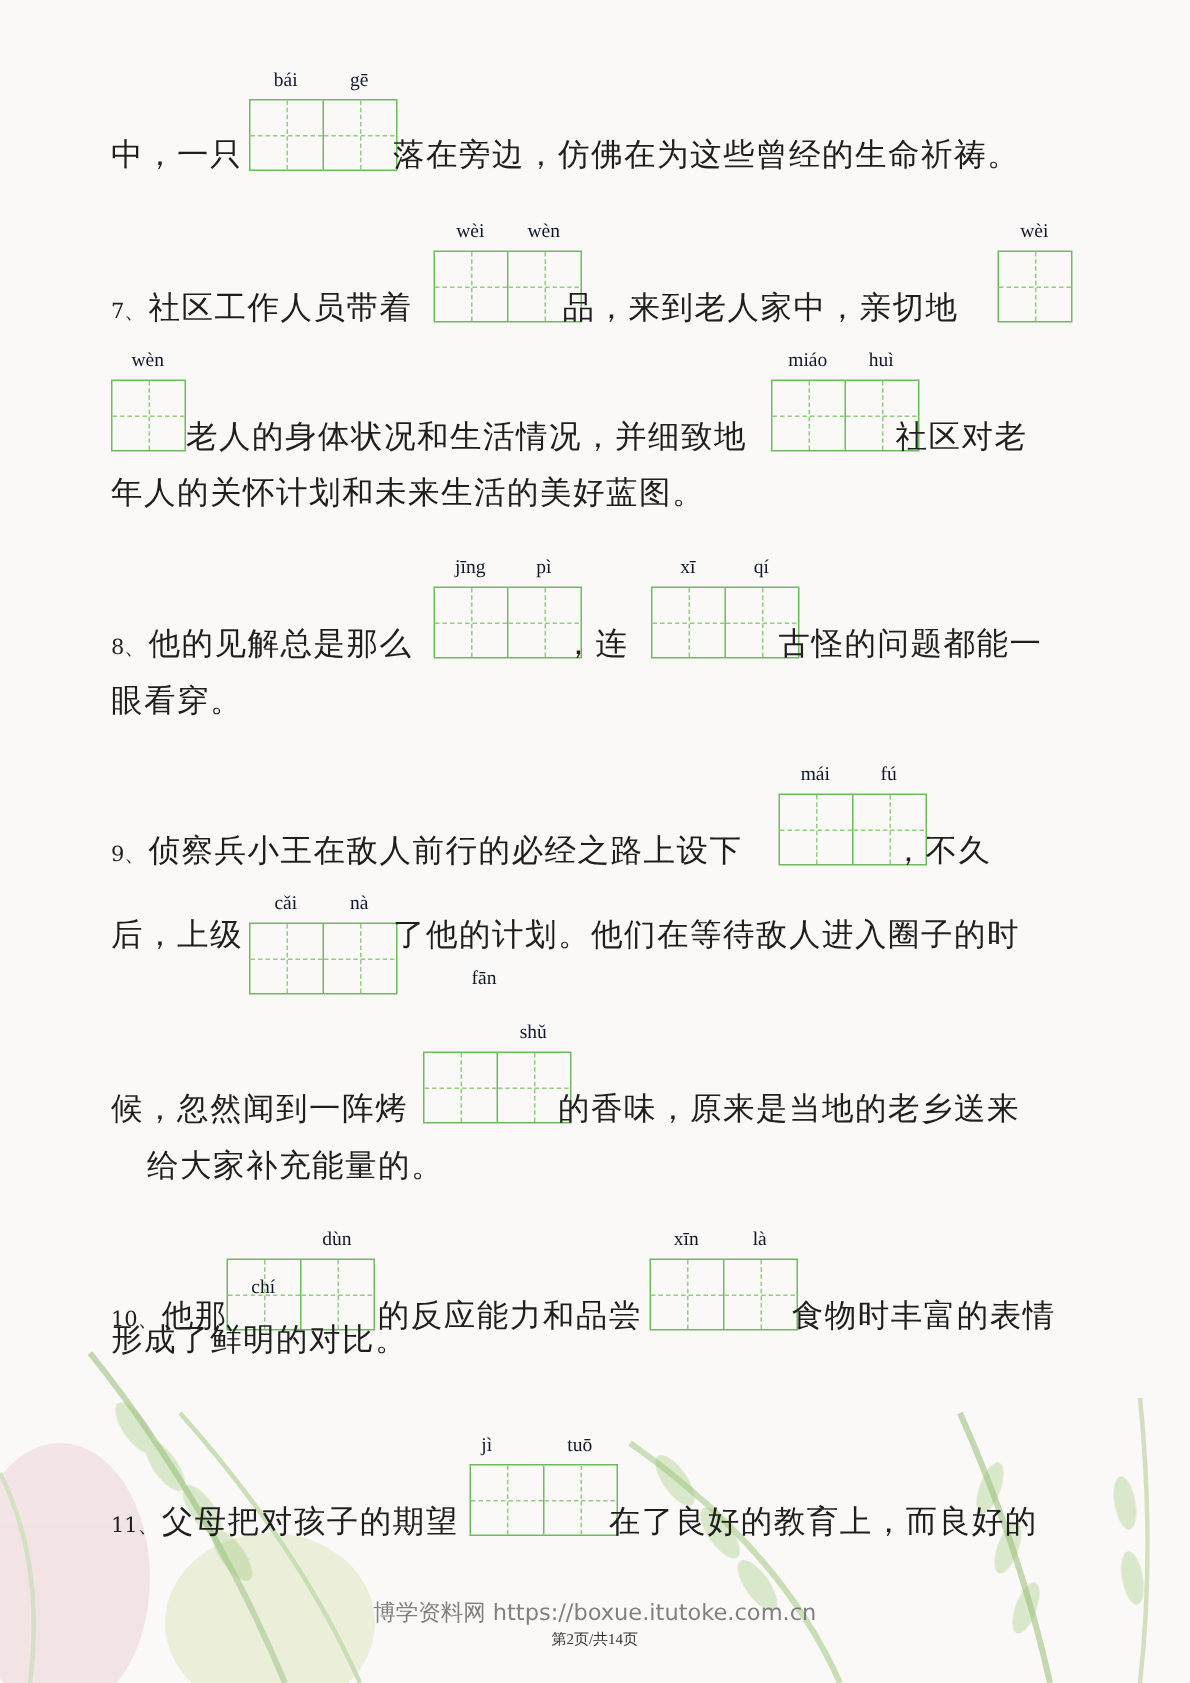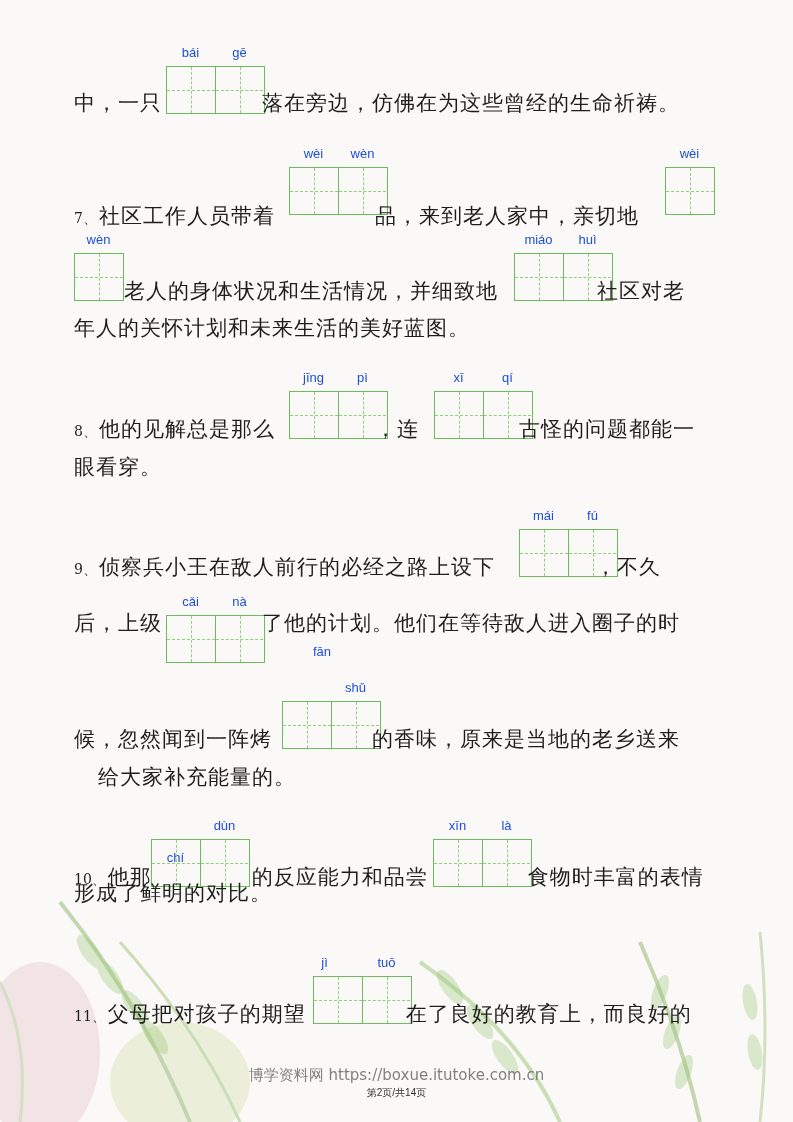--- a/index.html
+++ b/index.html
@@ -17,23 +17,23 @@
     .line {
       position: absolute;
       font-size: 21px;
       line-height: 24px;
       white-space: nowrap;
       letter-spacing: 1px;
     }
     .num { font-size: 14px; letter-spacing: 0; margin-right: 2px; }
     .pinyin {
       position: absolute;
-      font-family: Liberation Sans, sans-serif;
+      font-family: Liberation Serif, serif;
       font-size: 13px;
-      color: #1d4ed8;
+      color: #0f172a;
       text-align: center;
       width: 49px;
     }
     .grid {
       position: absolute;
       height: 48px;
       border: 1px solid #6cbb5c;
       display: flex;
       box-sizing: border-box;
     }
@@ -53,21 +53,21 @@
     }
     .footer-watermark {
       position: absolute; left: 0; right: 0; top: 1066px;
       text-align: center;
       font-family: "DejaVu Sans", "Liberation Sans", sans-serif;
       font-size: 15px; color: #6b6b6b; opacity: 0.85;
     }
     .footer-page {
       position: absolute; left: 0; right: 0; top: 1086px;
       text-align: center;
-      font-family: Liberation Sans, sans-serif;
+      font-family: Liberation Serif, serif;
       font-size: 10px; color: #333;
     }
   </style>
 </head>
 <body>
 
 <svg class="bg-decor" viewBox="0 0 793 240" preserveAspectRatio="none">
   <g opacity="0.45">
     <ellipse cx="40" cy="170" rx="60" ry="90" fill="#e8c9cf"></ellipse>
     <ellipse cx="180" cy="200" rx="70" ry="60" fill="#d9e4b8"></ellipse>
@@ -107,21 +107,21 @@
 <div class="pinyin" style="left:289px;top:146px;">wèi</div>
 <div class="pinyin" style="left:338px;top:146px;">wèn</div>
 <div class="grid" style="left:289px;top:167px;width:99px;">
   <div class="cell"></div>
   <div class="cell"></div>
 </div>
 <div class="pinyin" style="left:665px;top:146px;">wèi</div>
 <div class="grid" style="left:665px;top:167px;width:50px;">
   <div class="cell"></div>
 </div>
-<div class="line" style="left:74px;top:193px;margin-top:11px;">
+<div class="line" style="left:74px;top:193px;">
   <span class="num">7、</span><span>社区工作人员带着</span><span style="display:inline-block;width:100px;"></span><span>品，来到老人家中，亲切地</span>
 </div>
 
 <div class="pinyin" style="left:74px;top:232px;">wèn</div>
 <div class="grid" style="left:74px;top:253px;width:50px;">
   <div class="cell"></div>
 </div>
 <div class="pinyin" style="left:514px;top:232px;">miáo</div>
 <div class="pinyin" style="left:563px;top:232px;">huì</div>
 <div class="grid" style="left:514px;top:253px;width:99px;">

